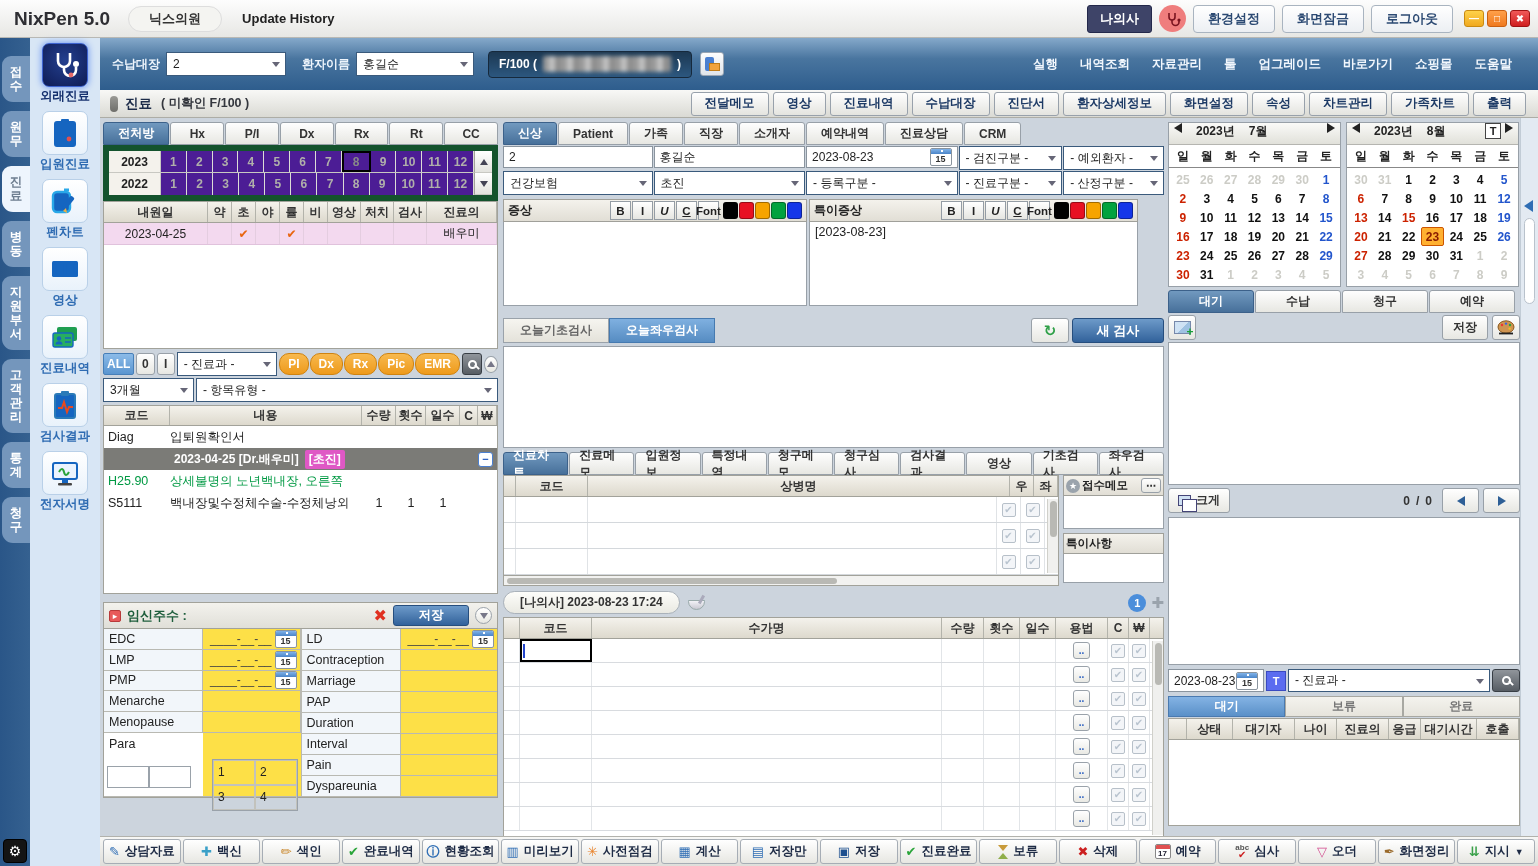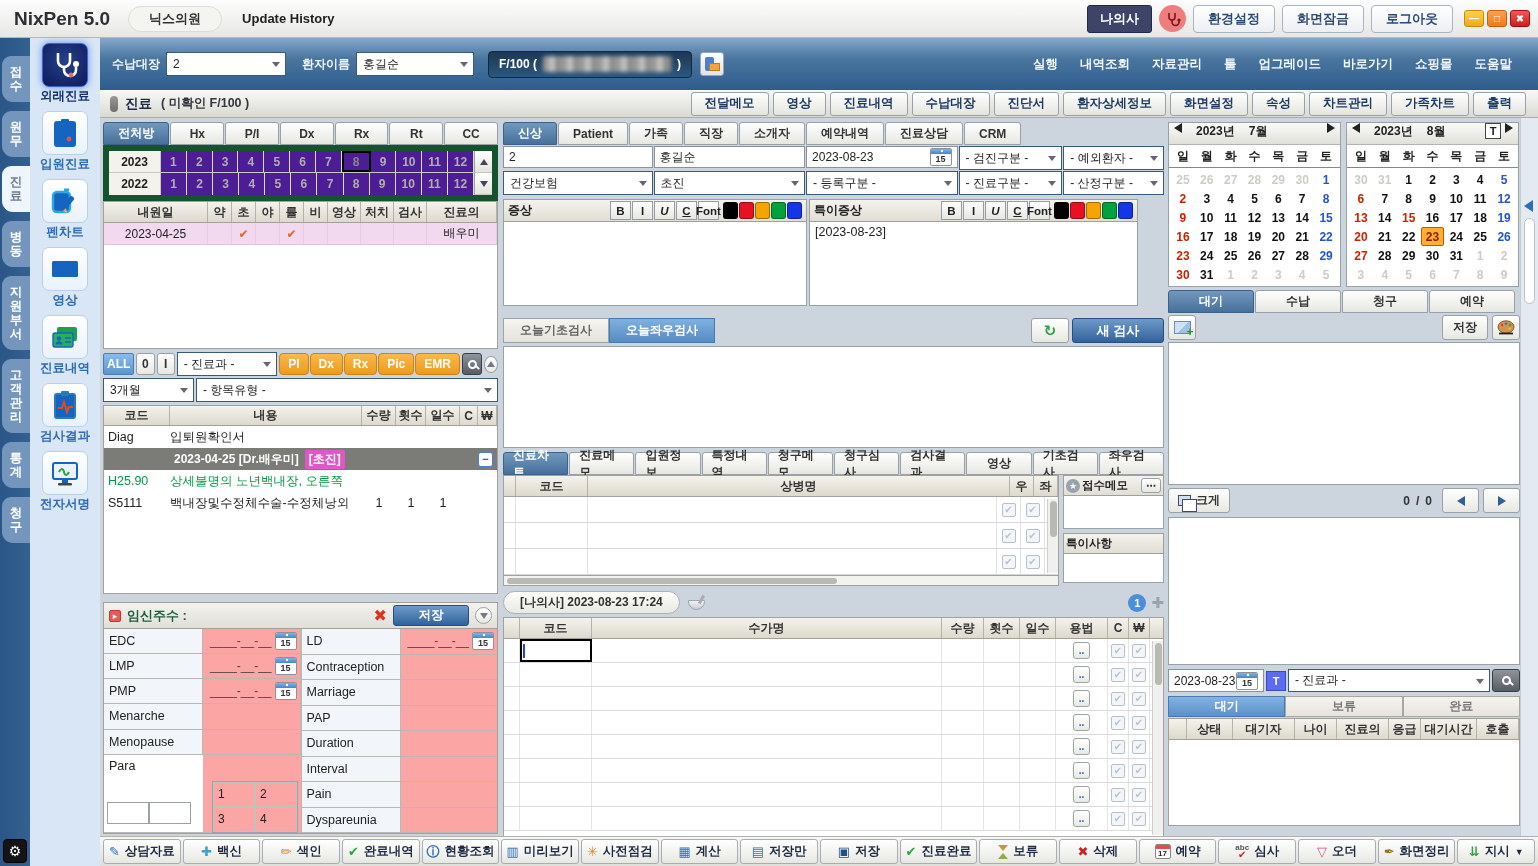--- a/index.html
+++ b/index.html
@@ -104,41 +104,41 @@
   #visit-row{display:flex;height:22px;background:#f3d9ef;border-bottom:1px solid #e0c2dc}
   .vcell{display:flex;align-items:center;justify-content:center;border-right:1px solid #e4cde0;font-size:12px}
   .vcell.c0{width:104px}.vcell.c1,.vcell.c2,.vcell.c3,.vcell.c4,.vcell.c5{width:24px}
   .vcell.c6,.vcell.c7,.vcell.c8{width:33px}.vcell.c9{flex:1}
   .vcell.chk{color:#e8650e;font-weight:bold}
 
   #filter1{display:flex;gap:2px;margin-top:3px;align-items:center}
   #btn-all{width:40px;height:22px;background:linear-gradient(#8cbbe8,#5a95d0);border:1px solid #477fb8;color:#fff;font-weight:bold;border-radius:2px;display:flex;align-items:center;justify-content:center}
   .btn-oi{width:23px;height:22px}
   .oj{flex:1}
-  .quick{height:22px;background:linear-gradient(#f8b94e,#ee9a1c);border:1px solid #cf8310;color:#fff;font-weight:bold;font-size:12px;border-radius:4px;display:flex;align-items:center;justify-content:center;padding:0 8px}
+  .quick{height:22px;background:linear-gradient(#f8b94e,#ee9a1c);border:1px solid #cf8310;color:#fff;font-weight:bold;font-size:12px;border-radius:10px;display:flex;align-items:center;justify-content:center;padding:0 8px}
   #filter2{display:flex;gap:2px;margin-top:2px}
   #orders-head{height:21px;margin-top:3px}
   #orders-head .c0{width:66px}#orders-head .c1{width:192px}#orders-head .c2{width:34px}#orders-head .c3{width:30px}#orders-head .c4{width:34px}#orders-head .c5{width:18px}#orders-head .c6{flex:1}
   #orders-list{height:168px;border:1px solid #a2a29a;border-top:0;background:#fff;position:relative;overflow:hidden}
   .orow{display:flex;height:22px;align-items:center;font-size:12.5px}
   .ocode{width:66px;padding-left:4px}
   .oname{width:192px;overflow:hidden;white-space:nowrap}
   .onum{width:34px;text-align:center}.onum2{width:30px;text-align:center}.onum3{width:34px;text-align:center}
   .osep{background:#7b7b77;color:#fff;font-weight:bold;display:flex;align-items:center;height:22px;padding-left:70px;gap:6px}
   .badge-first{background:#df58c5;color:#fff;padding:1px 4px;border-radius:2px;font-weight:bold}
   .minus-btn{margin-left:auto;margin-right:4px;width:15px;height:15px;background:#fff;border:1px solid #4a7fd0;border-radius:3px;display:flex;align-items:center;justify-content:center;color:#2a5fc0;font-weight:bold;font-size:11px;line-height:1}
   .green-row{color:#009943}
 
   #pg-panel{position:absolute;left:0;top:480px;width:395px;height:232px}
   #pg-head{height:27px;display:flex;align-items:center;background:linear-gradient(#f3f2ed,#e0dfd8);border:1px solid #a2a29a;padding:0 5px;gap:6px}
   .pg-bullet{width:12px;height:12px;background:#e85a5a;border:1px solid #b83a3a;border-radius:2px;color:#fff;font-size:9px;display:flex;align-items:center;justify-content:center;font-weight:bold}
   #pg-title{font-weight:bold;color:#1e5e3c;font-size:13px}
   .x-icon{margin-left:auto;color:#e03020;font-weight:bold;font-size:16px;cursor:pointer}
   #pg-save{width:76px;height:21px;font-size:12.5px}
-  #pg-grid{display:flex;border:1px solid #a2a29a;border-top:0;background:#fca5a5;height:205px}
+  #pg-grid{display:flex;border:1px solid #a2a29a;border-top:0;background:#fde047;height:169px}
   .pg-col{width:50%;display:flex;flex-direction:column}
   .pg-row{display:flex;border-bottom:1px solid #b9b9b2;flex:1}
   .pg-row.tall{flex:3.2;position:relative}
   .pg-label{width:99px;background:#f2f6fa;border-right:1px solid #b9b9b2;display:flex;align-items:center;padding-left:5px;font-size:12.5px}
   .pg-val{flex:1;display:flex;align-items:center;justify-content:flex-end;gap:3px;padding:0 3px;font-size:12px;color:#444;border-right:1px solid #b9b9b2}
   .pg-col:last-child .pg-val{border-right:0}
   .para-inputs{position:absolute;left:3px;bottom:8px;display:flex}
   .para-inp{width:42px;height:22px;border:1px solid #9aa2aa;background:#fff}
   .para-grid{position:absolute;left:108px;top:26px;width:86px;border:1px solid #9aa2aa;display:grid;grid-template-columns:1fr 1fr}
   .para-cell{height:25px;border:1px solid #c2c2bc;display:flex;align-items:center;padding-left:4px}

